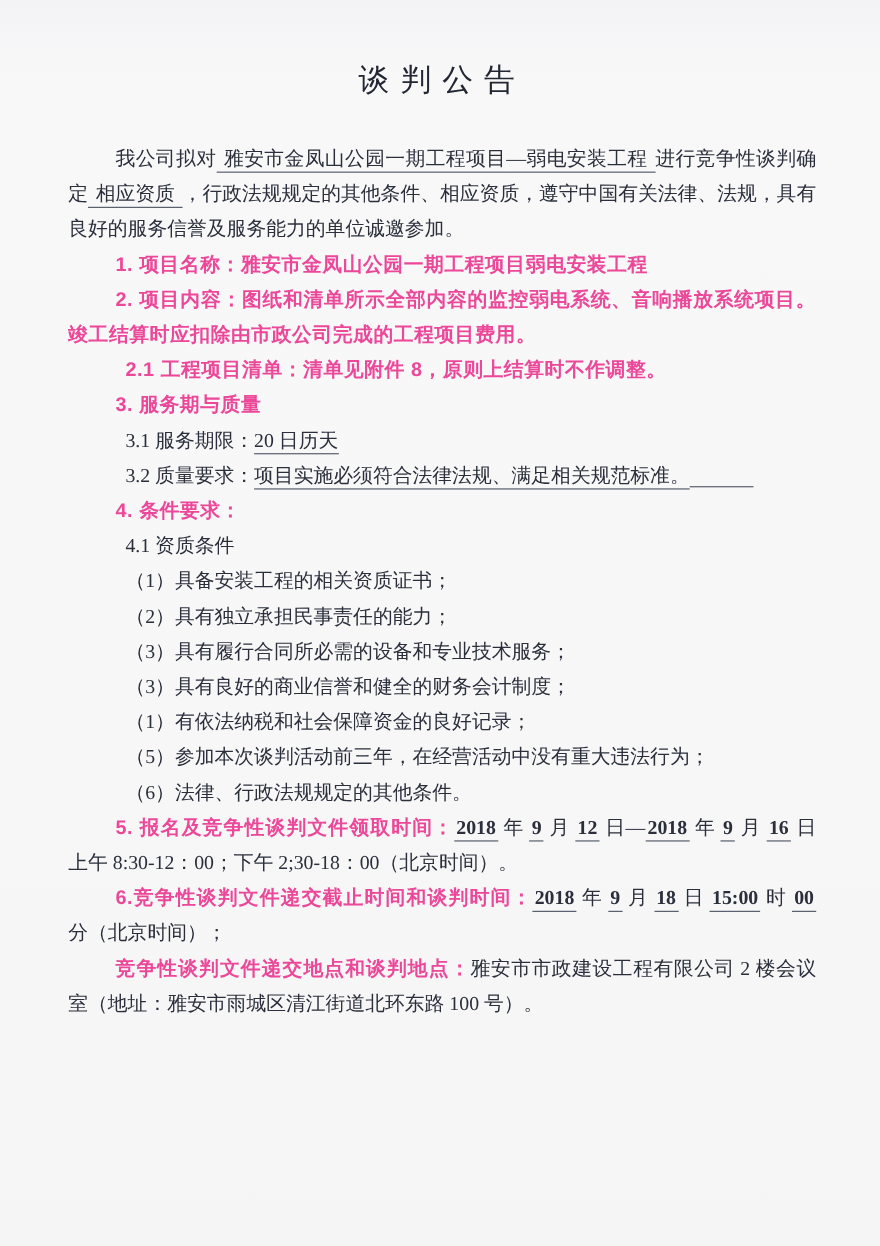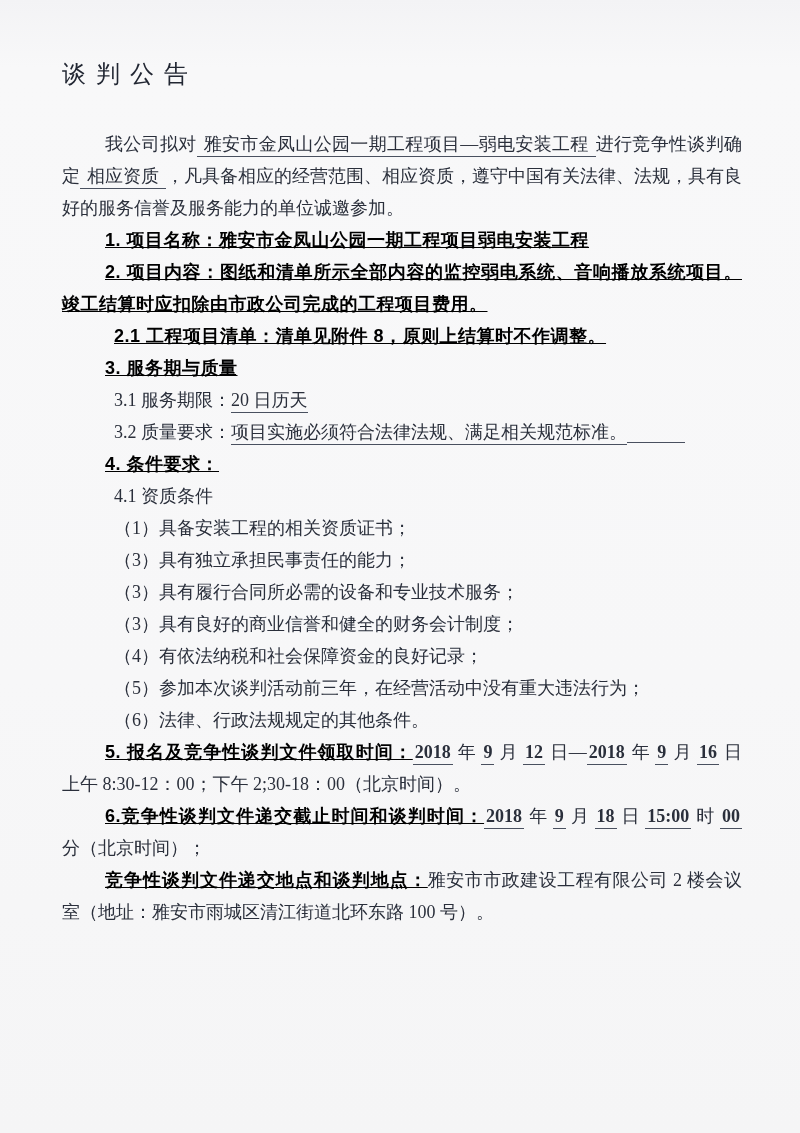--- a/index.html
+++ b/index.html
@@ -13,41 +13,40 @@
     overflow: hidden;
   }
   .page {
     box-sizing: border-box;
     width: 800px;
     height: 1133px;
     padding: 50px 58px 0 62px;
   }
   h1.doc-title {
     margin: 0 0 30px 0;
-    text-align: left;
-    font-size: 24px;
+    text-align: center;
+    font-size: 28px;
     font-weight: 500;
     letter-spacing: 10px;
     line-height: 48px;
     color: #222733;
   }
   p {
     margin: 0;
     font-size: 18px;
     line-height: 32px;
     text-align: justify;
   }
   .ind-a { text-indent: 43px; }  
   .ind-b { text-indent: 52px; }  
   .hei {
     font-family: "Liberation Sans", "DejaVu Sans", sans-serif;
     font-weight: 700;
-    color: #000000;
+    color: #ec4899;
     letter-spacing: 0.5px;
-    text-decoration: underline;
   }
   .u {
     border-bottom: 1.5px solid #49505f;
     padding-bottom: 2px;
   }
   .u-wide { padding-left: 7px; padding-right: 7px; }
   .u-num { padding-left: 2px; padding-right: 2px; font-weight: bold; }
   .u-ext {
     display: inline-block;
     width: 58px;
@@ -56,43 +55,43 @@
     border-bottom: 1.5px solid #49505f;
   }
 </style>
 </head>
 <body>
 
 <div class="page">
 
   <h1 class="doc-title">谈判公告</h1>
 
-  <p class="ind-a"><span>我公司拟对</span><span class="u u-wide">雅安市金凤山公园一期工程项目—弱电安装工程</span><span>进行竞争性谈判确定</span><span class="u u-wide">相应资质</span><span>，凡具备相应的经营范围、相应资质，遵守中国有关法律、法规，具有良好的服务信誉及服务能力的单位诚邀参加。</span></p>
+  <p class="ind-a"><span>我公司拟对</span><span class="u u-wide">雅安市金凤山公园一期工程项目—弱电安装工程</span><span>进行竞争性谈判确定</span><span class="u u-wide">相应资质</span><span>，行政法规规定的其他条件、相应资质，遵守中国有关法律、法规，具有良好的服务信誉及服务能力的单位诚邀参加。</span></p>
 
   <p class="ind-a hei">1. 项目名称：雅安市金凤山公园一期工程项目弱电安装工程</p>
 
   <p class="ind-a hei">2. 项目内容：图纸和清单所示全部内容的监控弱电系统、音响播放系统项目。竣工结算时应扣除由市政公司完成的工程项目费用。</p>
 
   <p class="ind-b hei">2.1 工程项目清单：清单见附件 8，原则上结算时不作调整。</p>
 
   <p class="ind-a hei">3. 服务期与质量</p>
 
   <p class="ind-b"><span>3.1 服务期限：</span><span class="u">20 日历天</span></p>
 
   <p class="ind-b"><span>3.2 质量要求：</span><span class="u">项目实施必须符合法律法规、满足相关规范标准。</span><span class="u-ext"></span></p>
 
   <p class="ind-a hei">4. 条件要求：</p>
 
   <p class="ind-b">4.1 资质条件</p>
 
   <p class="ind-b">（1）具备安装工程的相关资质证书；</p>
-  <p class="ind-b">（3）具有独立承担民事责任的能力；</p>
+  <p class="ind-b">（2）具有独立承担民事责任的能力；</p>
   <p class="ind-b">（3）具有履行合同所必需的设备和专业技术服务；</p>
   <p class="ind-b">（3）具有良好的商业信誉和健全的财务会计制度；</p>
-  <p class="ind-b">（4）有依法纳税和社会保障资金的良好记录；</p>
+  <p class="ind-b">（1）有依法纳税和社会保障资金的良好记录；</p>
   <p class="ind-b">（5）参加本次谈判活动前三年，在经营活动中没有重大违法行为；</p>
   <p class="ind-b">（6）法律、行政法规规定的其他条件。</p>
 
   <p class="ind-a"><span class="hei">5. 报名及竞争性谈判文件领取时间：</span><span class="u u-num">2018</span><span> 年 </span><span class="u u-num">9</span><span> 月 </span><span class="u u-num">12</span><span> 日—</span><span class="u u-num">2018</span><span> 年 </span><span class="u u-num">9</span><span> 月 </span><span class="u u-num">16</span><span> 日上午 8:30-12：00；下午 2;30-18：00（北京时间）。</span></p>
 
 
   <p class="ind-a"><span class="hei">6.竞争性谈判文件递交截止时间和谈判时间：</span><span class="u u-num">2018</span><span> 年 </span><span class="u u-num">9</span><span> 月 </span><span class="u u-num">18</span><span> 日 </span><span class="u u-num">15:00</span><span> 时 </span><span class="u u-num">00</span><span> 分（北京时间）；</span></p>
 
   <p class="ind-a"><span class="hei">竞争性谈判文件递交地点和谈判地点：</span><span>雅安市市政建设工程有限公司 2 楼会议室（地址：雅安市雨城区清江街道北环东路 100 号）。</span></p>
 

